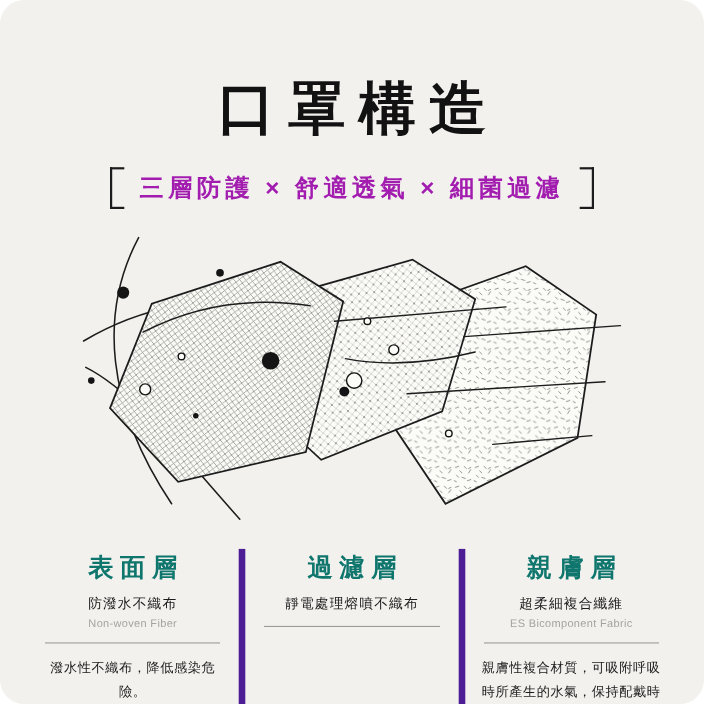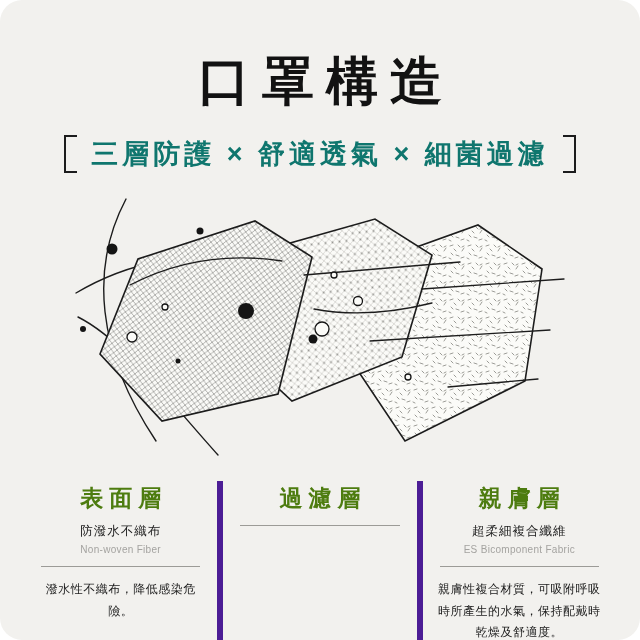--- a/index.html
+++ b/index.html
@@ -8,21 +8,21 @@
     font-family:"Liberation Sans","DejaVu Sans",sans-serif;
     color:#1c1c1c;
     -webkit-font-smoothing:antialiased;
   }
   .card{
     box-sizing:border-box;
     width:640px;height:640px;
     background:#f2f1ee;
     border-radius:22px;
     overflow:hidden;
-    padding-top:47px;
+    padding-top:64px;
   }
   .page-title{
     margin:0;
     text-align:center;
     font-size:52px;
     font-weight:800;
     letter-spacing:12px;
     padding-left:12px; 
     color:#121212;
   }
@@ -34,24 +34,24 @@
     gap:14px;
   }
   .bracket{
     display:inline-block;
     width:11px;height:34px;
     border:2px solid #1c1c1c;
   }
   .bracket.left{border-right:none;}
   .bracket.right{border-left:none;}
   .subtitle-text{
-    font-size:27px;
+    font-size:22px;
     font-weight:600;
     letter-spacing:4px;
-    color:#0f766e;
+    color:#a21caf;
     white-space:nowrap;
   }
   .illustration-wrap{
     width:500px;
     margin:16px auto 8px;
   }
   .columns{
     width:592px;
     margin:4px auto 0;
     display:flex;
@@ -65,21 +65,21 @@
   }
   .column + .column{
     border-left:6px solid #4c1d95;
   }
   .layer-name{
     margin:0;
     font-size:23px;
     font-weight:800;
     letter-spacing:6px;
     padding-left:6px;
-    color:#4d7c0f;
+    color:#0f766e;
   }
   .layer-material{
     margin-top:9px;
     font-size:12.5px;
     font-weight:400;
     letter-spacing:1px;
     color:#1c1c1c;
     white-space:nowrap;
   }
   .layer-material-en{
@@ -176,20 +176,21 @@
     <div class="column">
       <h2 class="layer-name">表面層</h2>
       <div class="layer-material">防潑水不織布</div>
       <div class="layer-material-en">Non-woven Fiber</div>
       <div class="rule"></div>
       <div class="layer-desc">潑水性不織布，降低感染危險。</div>
     </div>
 
     <div class="column">
       <h2 class="layer-name">過濾層</h2>
+      <div class="layer-material">靜電處理熔噴不織布</div>
       <div class="rule"></div>
     </div>
 
     <div class="column">
       <h2 class="layer-name">親膚層</h2>
       <div class="layer-material">超柔細複合纖維</div>
       <div class="layer-material-en">ES Bicomponent Fabric</div>
       <div class="rule"></div>
       <div class="layer-desc">親膚性複合材質，可吸附呼吸時所產生的水氣，保持配戴時乾燥及舒適度。</div>
     </div>

